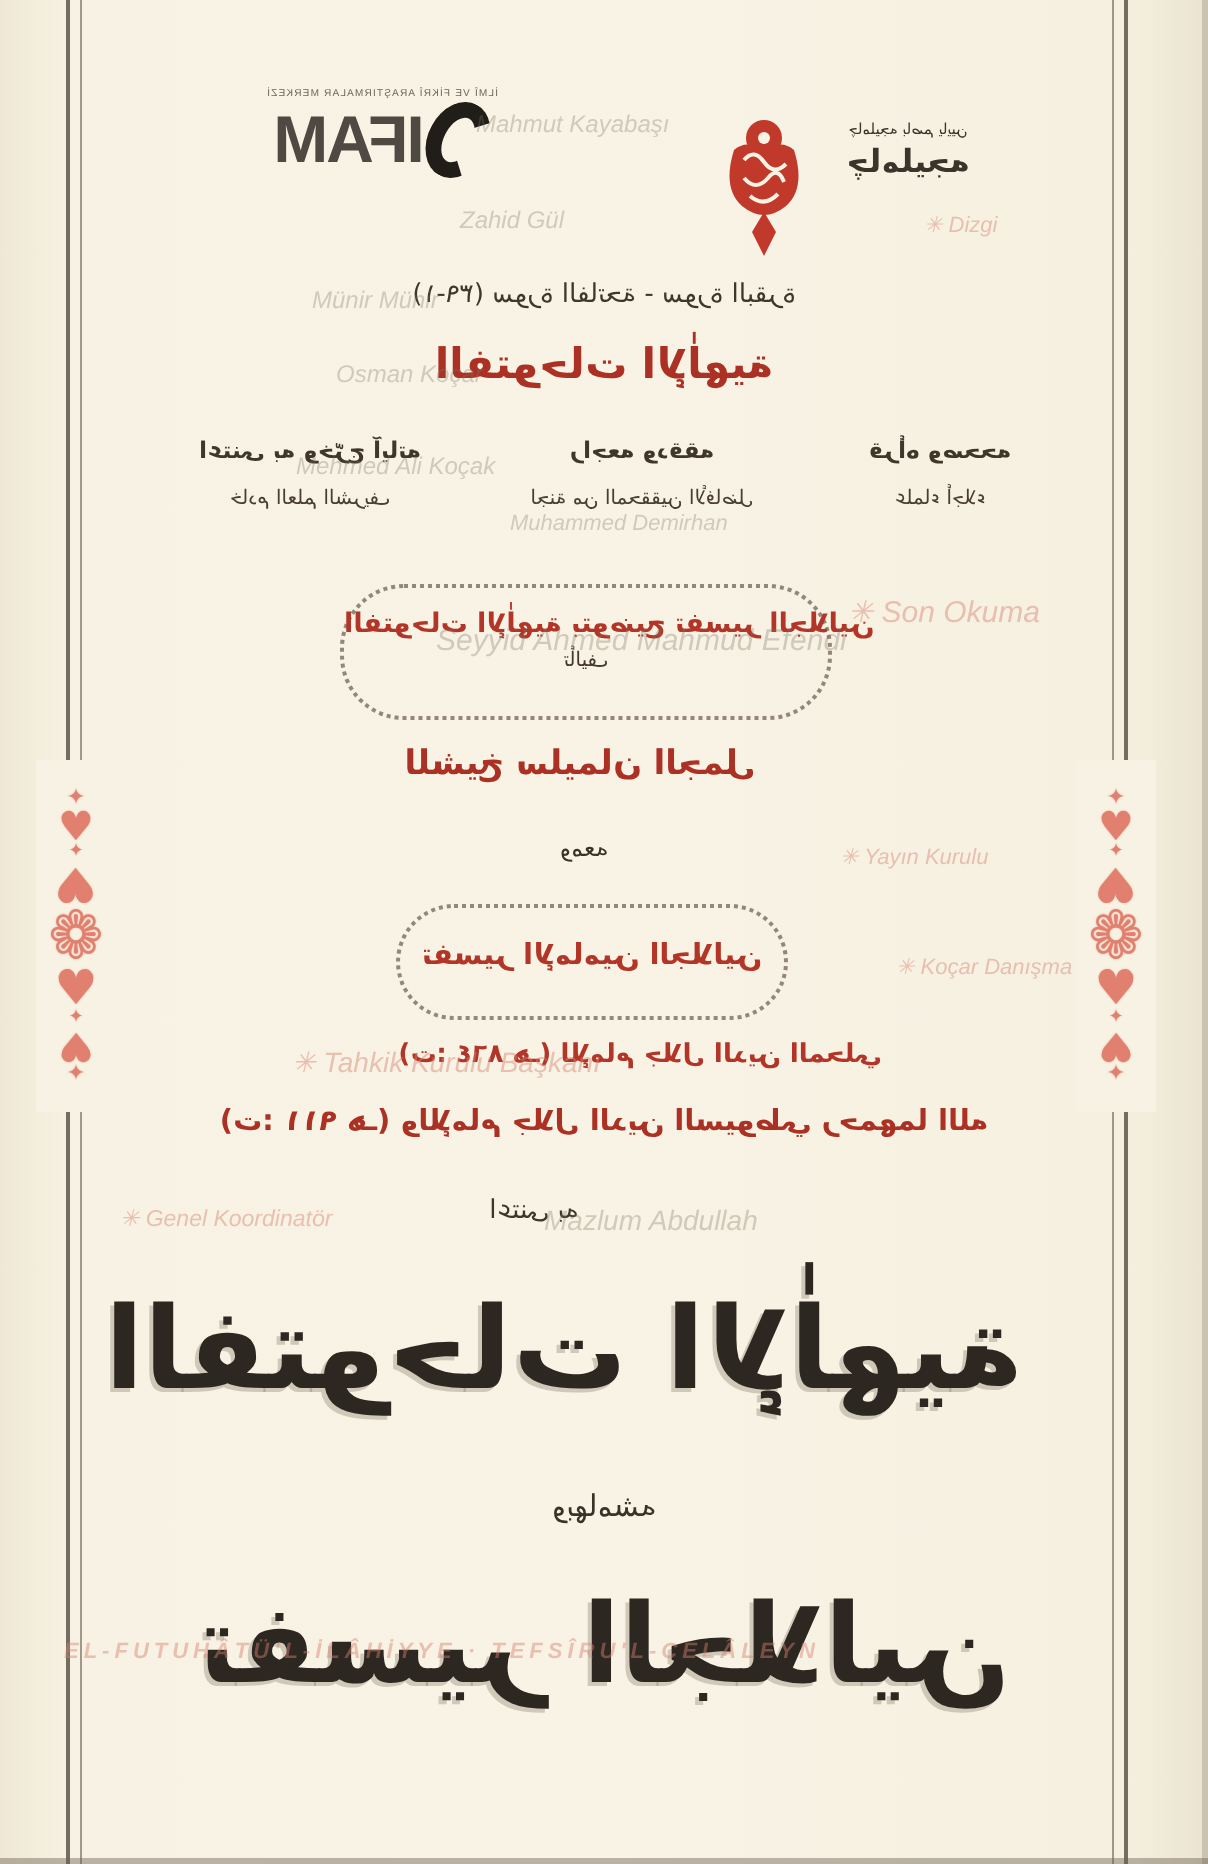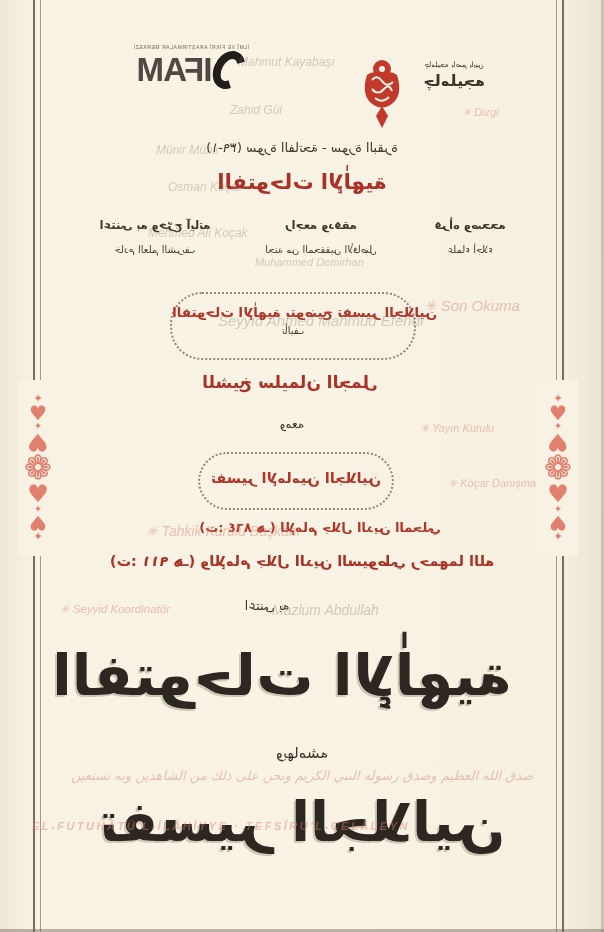--- a/index.html
+++ b/index.html
@@ -164,17 +164,16 @@
     <div class="ghost ghost-pink" style="left: 462px; top: 106px; font-size: 11px;">✳ Dizgi</div>
     <div class="ghost ghost-gray" style="left: 156px; top: 143px; font-size: 12px;">Münir Münir</div>
     <div class="ghost ghost-gray" style="left: 152px; top: 180px; font-size: 12px; margin-left: 16px;">Osman Koçar</div>
     <div class="ghost ghost-gray" style="left: 148px; top: 226px; font-size: 12px;">Mehmed Ali Koçak</div>
     <div class="ghost ghost-gray" style="left: 255px; top: 256px; font-size: 11px;">Muhammed Demirhan</div>
     <div class="ghost ghost-gray" style="left: 218px; top: 312px; font-size: 15px;">Seyyid Ahmed Mahmud Efendi</div>
     <div class="ghost ghost-pink" style="left: 424px; top: 297px; font-size: 15px;">✳ Son Okuma</div>
     <div class="ghost ghost-pink" style="left: 420px; top: 422px; font-size: 11px;">✳ Yayın Kurulu</div>
     <div class="ghost ghost-pink" style="left: 448px; top: 477px; font-size: 11px;">✳ Koçar Danışma</div>
     <div class="ghost ghost-pink" style="left: 126px; top: 523px; font-size: 14px; margin-left: 20px;">✳ Tahkik Kurulu Başkanı</div>
-    <div class="ghost ghost-pink" style="left: 60px; top: 602px; font-size: 11.5px;">✳ Seyyid Koordinatör</div>
+    <div class="ghost ghost-pink" style="left: 60px; top: 602px; font-size: 11.5px;">✳ Genel Koordinatör</div>
     <div class="ghost ghost-gray" style="left: 272px; top: 602px; font-size: 14px;">Mazlum Abdullah</div>
-    <div class="ghost ghost-redar" style="left: 60px; top: 768px; font-size: 13px; width: 484px; text-align: center; white-space: normal;">صدق الله العظيم وصدق رسوله النبي الكريم ونحن على ذلك من الشاهدين وبه نستعين</div>
     <div class="ghost ghost-pink" style="left: 32px; top: 820px; font-size: 11px; letter-spacing: 2.5px; font-weight: bold; width: 540px; text-align: left; white-space: normal;">EL-FUTUHÂTÜ'L-İLÂHİYYE · TEFSÎRU'L-CELÂLEYN</div>
   </div>
 
 </body></html>

